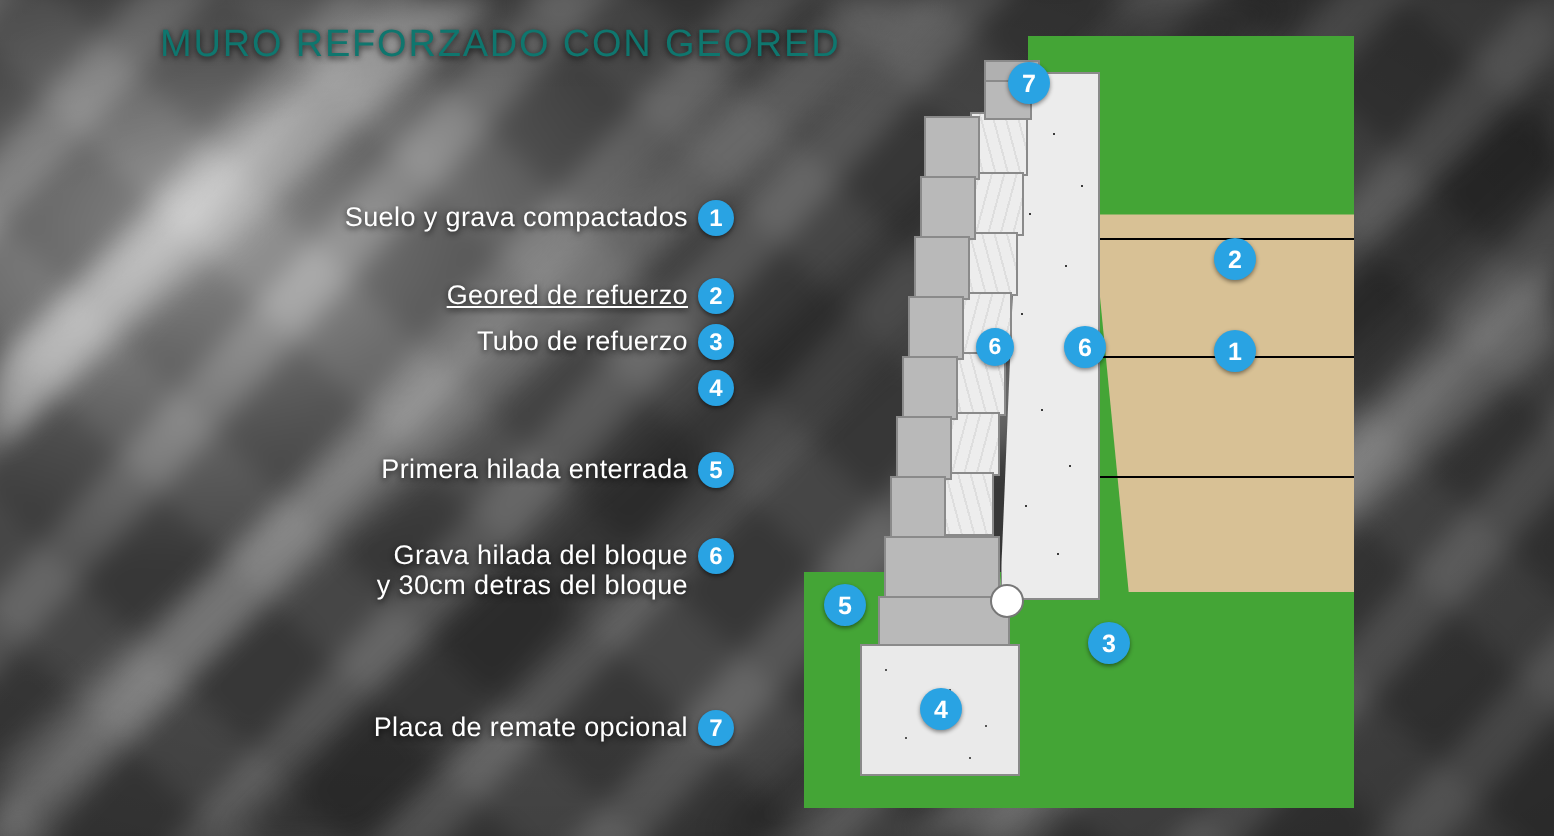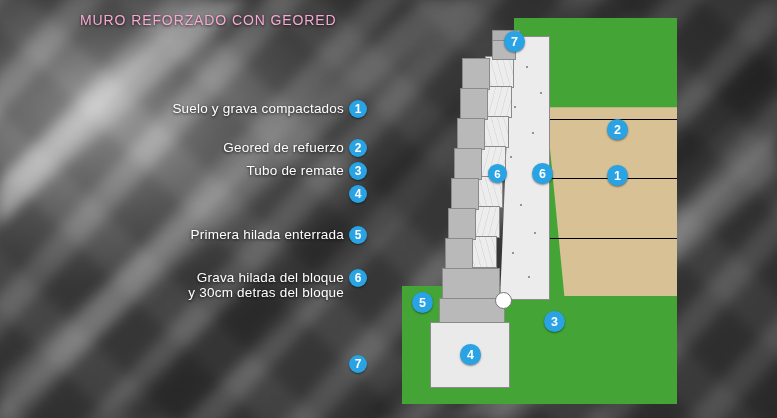--- a/index.html
+++ b/index.html
@@ -20,21 +20,21 @@
   #bg2{position:absolute;inset:0;
       background:
         linear-gradient(138deg, transparent 0 16%, rgba(230,230,230,0.45) 16% 20%, transparent 20% 46%, rgba(20,20,20,0.35) 46% 52%, transparent 52% 74%, rgba(225,225,225,0.30) 74% 78%, transparent 78%),
         linear-gradient(-42deg, transparent 0 30%, rgba(10,10,10,0.28) 30% 34%, transparent 34% 62%, rgba(235,235,235,0.22) 62% 66%, transparent 66%);
       filter:blur(7px);
       opacity:.95;
   }
   #vign{position:absolute;inset:0;background:radial-gradient(ellipse 120% 110% at 35% 50%, rgba(0,0,0,0) 35%, rgba(0,0,0,0.45) 100%);}
 
   
-  .title{position:absolute;left:80px;top:12px;color:#f9a8d4;font-size:14px;letter-spacing:.9px;
+  .title{position:absolute;left:80px;top:12px;color:#0f766e;font-size:19px;letter-spacing:.9px;
          font-family:"Liberation Sans",sans-serif;text-shadow:0 1px 3px rgba(0,0,0,.75);}
 
   
   .legend{position:absolute;left:0;top:16px;width:372px;height:418px;}
   .lrow{position:absolute;right:28px;color:#fff;font-size:13.5px;white-space:nowrap;
         text-shadow:0 1px 3px rgba(0,0,0,.8);text-align:right;letter-spacing:.2px;}
   .lrow .sub{display:block;text-align:center;}
   .bullet{position:absolute;width:18px;height:18px;border-radius:50%;background:#29a3e3;
           color:#fff;font-size:12px;font-weight:bold;display:flex;align-items:center;justify-content:center;
           box-shadow:0 1px 2px rgba(0,0,0,.5);font-family:"Liberation Sans",sans-serif;}
@@ -67,43 +67,46 @@
 
   <div class="title">MURO REFORZADO CON GEORED</div>
 
   <div class="legend">
 
     <div class="lrow" style="top:85px;">
       <span>Suelo y grava compactados</span>
     </div>
     <div class="bullet" style="left:349px;top:84px;">1</div>
 
-    <div class="lrow" style="top:124px;">
+    <div class="lrow" style="top:124px;text-decoration:underline;">
       <span>Geored de refuerzo</span>
     </div>
     <div class="bullet" style="left:349px;top:123px;">2</div>
 
     <div class="lrow" style="top:147px;">
-      <span>Tubo de remate</span>
+      <span>Tubo de refuerzo</span>
     </div>
     <div class="bullet" style="left:349px;top:146px;">3</div>
 
     <div class="bullet" style="left:349px;top:169px;">4</div>
 
     <div class="lrow" style="top:211px;">
       <span>Primera hilada enterrada</span>
     </div>
     <div class="bullet" style="left:349px;top:210px;">5</div>
 
     <div class="lrow" style="top:254px;">
       <span>Grava hilada del bloque</span>
       <span class="sub">y 30cm detras del bloque</span>
     </div>
     <div class="bullet" style="left:349px;top:253px;">6</div>
 
+    <div class="lrow" style="top:340px;">
+      <span>Placa de remate opcional</span>
+    </div>
     <div class="bullet" style="left:349px;top:339px;">7</div>
   </div>
 
   <div id="diagram">
 
     <div class="grass" style="left:122px;top:4px;width:163px;height:268px;"></div>
     <div class="grass" style="left:10px;top:272px;width:275px;height:118px;"></div>
 
     <div class="soilfill" style="left:154px;top:60px;width:131px;height:222px;
                 clip-path:polygon(0% 15%, 100% 15%, 100% 100%, 14% 100%);"></div>

